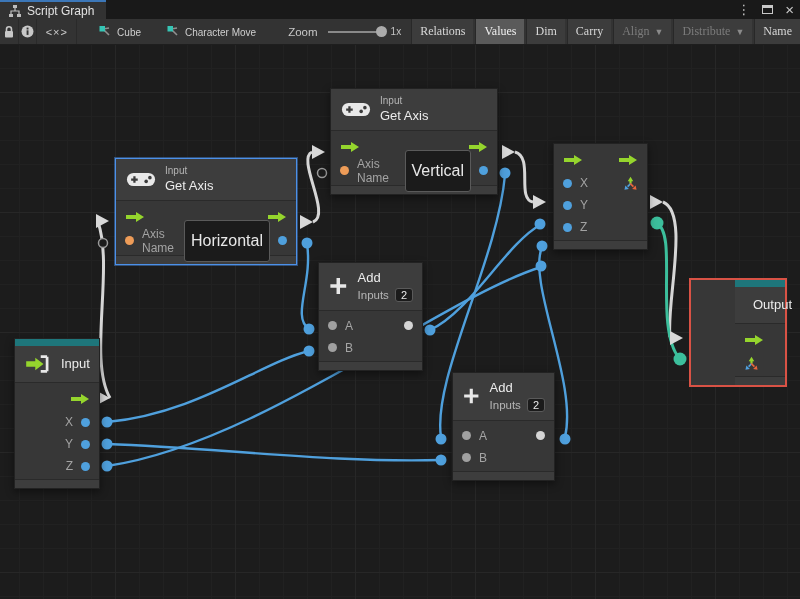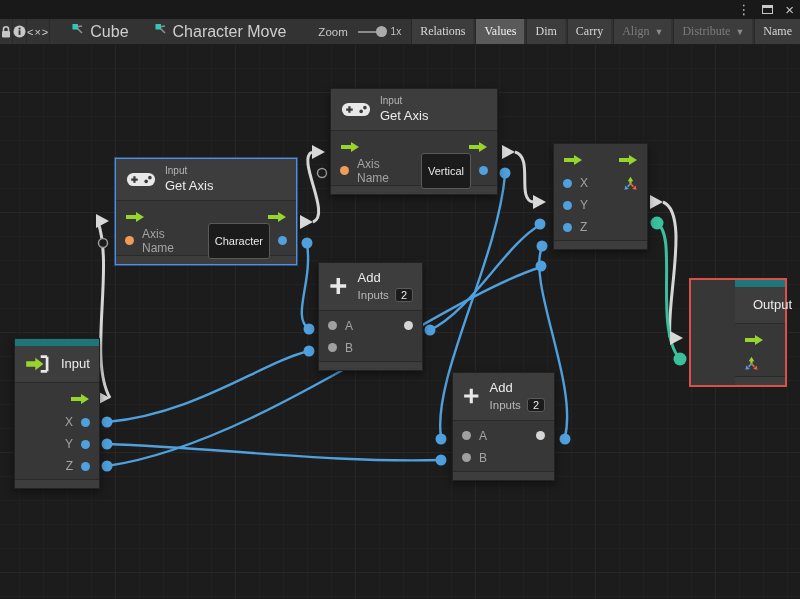--- a/index.html
+++ b/index.html
@@ -15,21 +15,21 @@
   .win-btn { color:#C8C8C8; font-size:13px; line-height:1; cursor:default; }
   .maxi { width:11px; height:9px; border:1px solid #C8C8C8; border-top:3px solid #C8C8C8; }
 
   
   .toolbar { height:26px; background:#333333; border-bottom:1px solid #1E1E1E;
              display:flex; align-items:center; overflow:hidden; white-space:nowrap; }
   .tbtn { height:26px; display:flex; align-items:center; justify-content:center;
           border-right:1px solid #2A2A2A; color:#CDCDCD; }
   .tbtn.sq { width:29px; }
   .tbtn.code { width:62px; font-size:11px; letter-spacing:1px; }
-  .crumb { display:flex; align-items:flex-start; gap:5px; color:#CFCFCF; font-size:16px; padding:0 6px; }
+  .crumb { display:flex; align-items:flex-end; gap:5px; color:#CFCFCF; font-size:10px; padding:0 6px; }
   .zoom-label { color:#C8C8C8; font-size:11.5px; margin-left:26px; }
   .slider { position:relative; width:90px; height:2px; background:#8A8A8A; margin:0 6px 0 10px; }
   .slider .handle { position:absolute; right:-2px; top:-4.5px; width:11px; height:11px;
                     border-radius:50%; background:#ABABAB; }
   .zoom-val { color:#C4C4C4; font-size:10px; margin-right:8px; }
   .toggle { height:26px; display:flex; align-items:center; padding:0 8px; margin-left:2px;
             background:#3C3C3C; color:#D8D8D8; font-size:12px; border-left:1px solid #282828;font-family:Liberation Serif, serif; }
   .toggle.active { background:#5A5A5A; color:#F0F0F0; }
   .toggle.disabled { color:#7C7C7C; }
   .chev { font-size:9px; margin-left:5px; color:#8A8A8A; }
@@ -65,32 +65,41 @@
   .nbody { padding:4px 0 2px 0; }
   .prow { display:flex; align-items:center; height:24px; padding:0 9px; gap:8px; }
   .prow.short { height:22px; }
   .plabel { font-size:12px; color:#a3a3a3; }
   .plabel.dim { color:#A5A5A5; }
   .nfooter { height:9px; background:#3D3D3D; border-top:1px solid #2A2A2A; }
   .dot { width:9px; height:9px; border-radius:50%; flex:0 0 auto; }
   .dot.blue{ background:#4FA0DD; } .dot.orange{ background:#EE9C58; }
   .dot.gray{ background:#A0A0A0; } .dot.white{ background:#D5D5D5; }
   .field { background:#1B1B1B; border:1px solid #5A5A5A; border-radius:3px;
-           color:#E8E8E8; font-size:11px; padding:11px 6px; }
+           color:#E8E8E8; font-size:16px; padding:11px 6px; }
   .field.num { padding:0 5px; font-size:11px; }
   .spring { margin-left:auto; }
   .hcol { display:flex; flex-direction:column; }
   .addline { display:flex; align-items:center; gap:6px;text-align:right; }
 </style>
 </head>
 <body>
 
 <div class="window">
 
   <div class="tabbar">
+    <div class="tab">
+      <svg width="14" height="12" viewBox="0 0 14 12">
+        <path d="M7,3 V6 M3,9 V6 H11 V9" stroke="#BDBDBD" stroke-width="1.2" fill="none"></path>
+        <rect x="5" y="0" width="4" height="3" fill="#BDBDBD"></rect>
+        <rect x="1" y="9" width="4" height="3" fill="#BDBDBD"></rect>
+        <rect x="9" y="9" width="4" height="3" fill="#BDBDBD"></rect>
+      </svg>
+      <span>Script Graph</span>
+    </div>
     <div class="win-controls">
       <span class="win-btn">⋮</span>
       <span class="maxi"></span>
       <span class="win-btn" style="font-size:15px">×</span>
     </div>
   </div>
 
   <div class="toolbar">
     <div class="tbtn sq">
       <svg width="12" height="14" viewBox="0 0 12 14">
@@ -243,21 +252,21 @@
           <svg width="20" height="12" viewBox="0 0 20 12">
               <path d="M1,4 H11 V1 L19,6 L11,11 V8 H1 Z" fill="#95D52D"></path>
             </svg>
           <svg class="spring" width="20" height="12" viewBox="0 0 20 12">
               <path d="M1,4 H11 V1 L19,6 L11,11 V8 H1 Z" fill="#95D52D"></path>
             </svg>
         </div>
         <div class="prow">
           <span class="dot orange"></span>
           <span class="plabel">Axis Name</span>
-          <span class="field spring">Character</span>
+          <span class="field spring">Horizontal</span>
           <span class="dot blue"></span>
         </div>
       </div>
       <div class="nfooter"></div>
     </div>
 
     <div class="node" style="left:553px; top:98px; width:95px;">
       <div class="nbody">
         <div class="prow">
           <svg width="20" height="12" viewBox="0 0 20 12">

